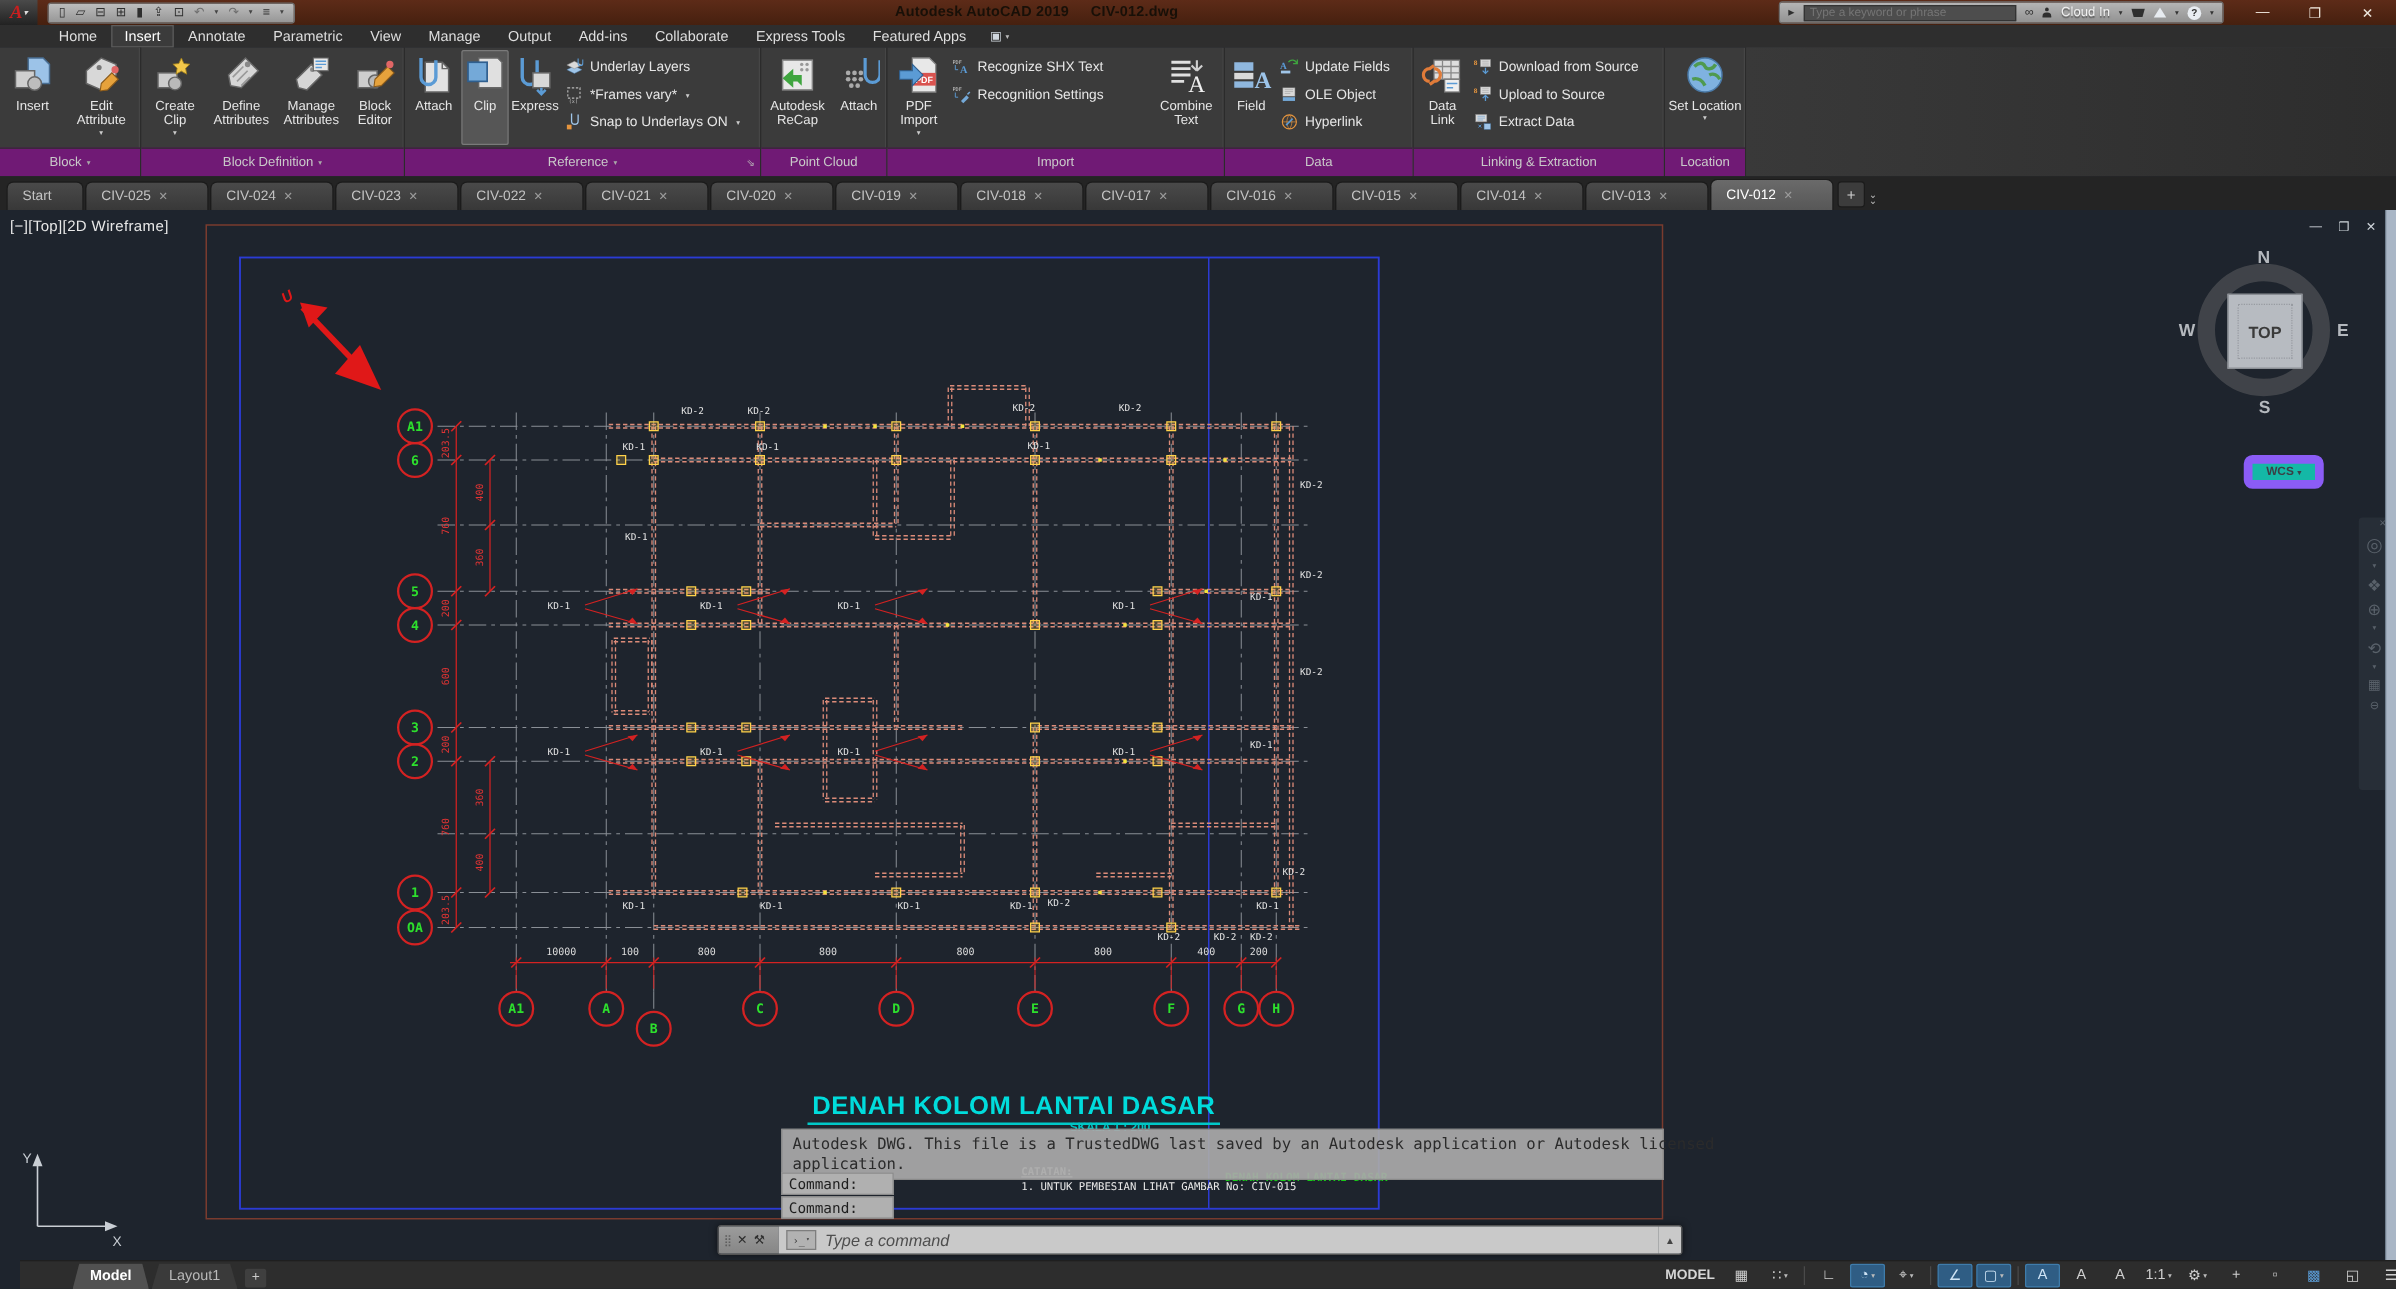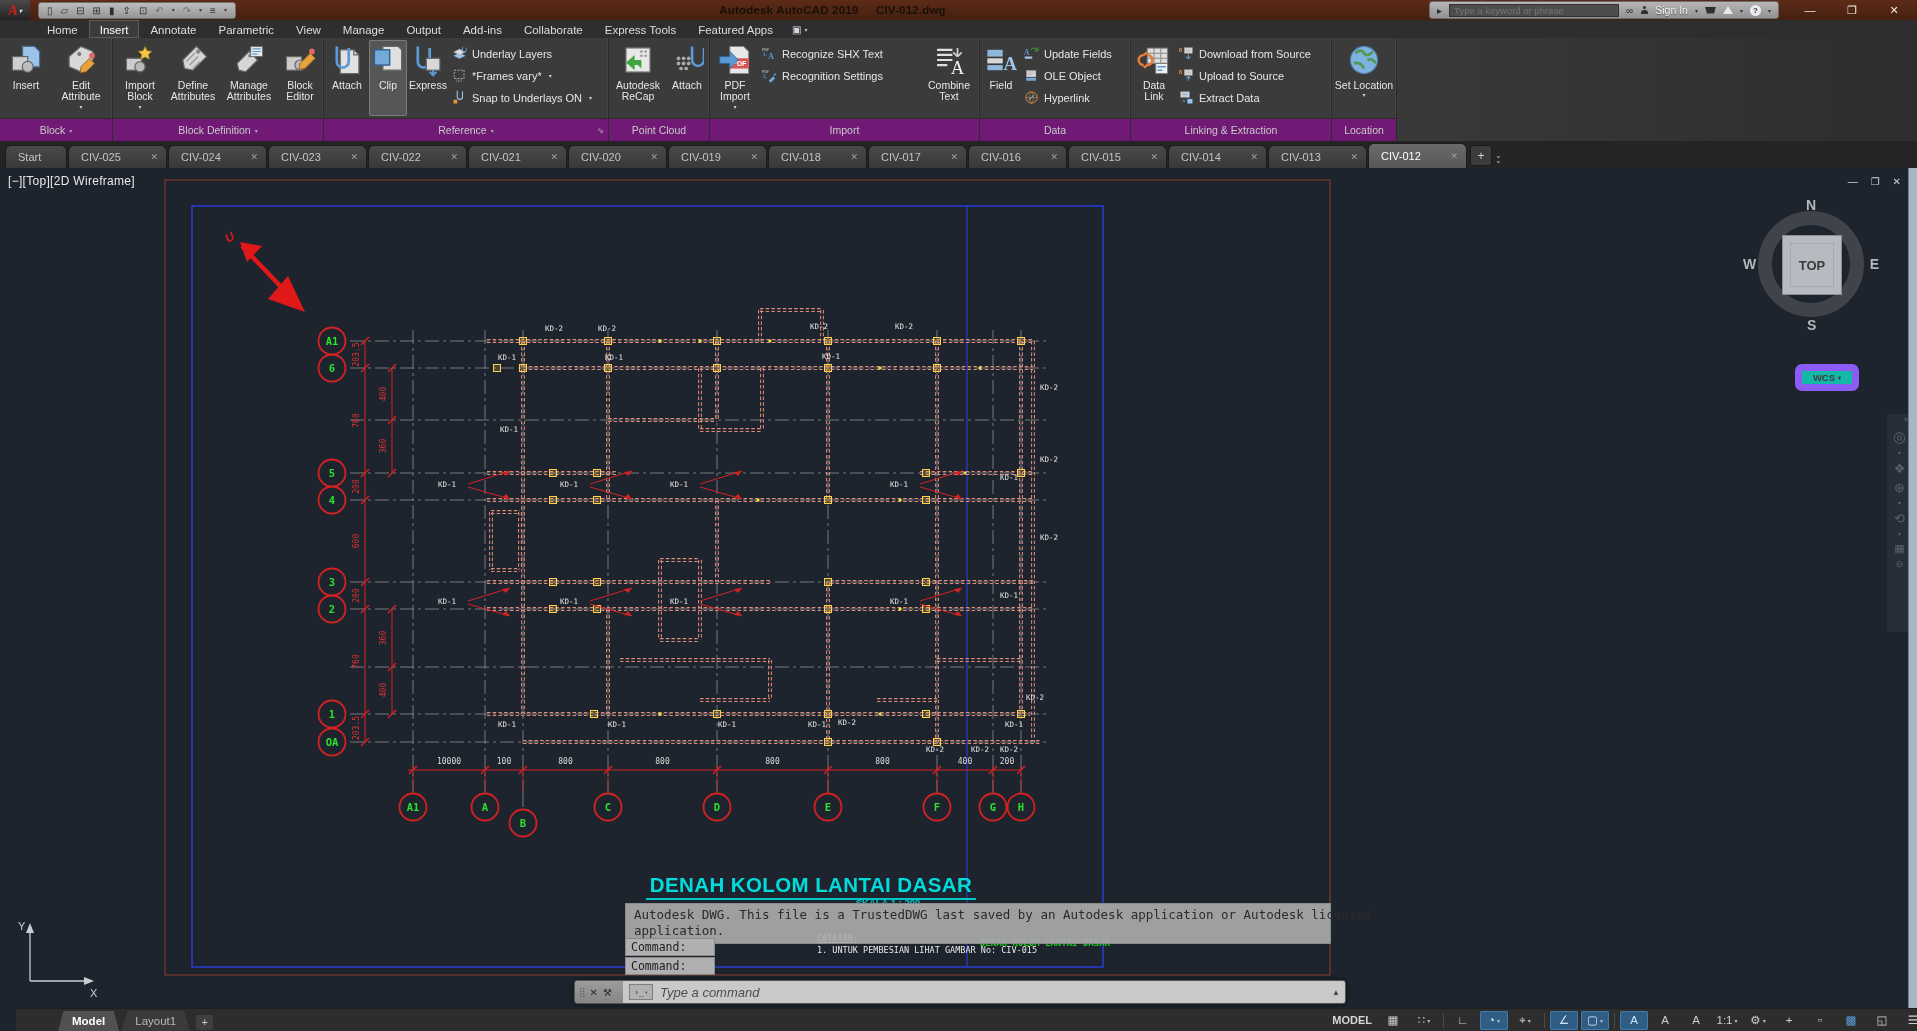--- a/index.html
+++ b/index.html
@@ -56,21 +56,21 @@
   .bigbtn .arr{font-size:6px;color:#ccc;display:block;margin-top:1px}
   .scol{display:flex;flex-direction:column;justify-content:flex-start;gap:3px;padding: 4px 3px 0}
   .sbtn{display:flex;align-items:center;gap:5px;font-size:11px;color:#e6e6e6;height:19px;white-space:nowrap}
   .sbtn .arr{font-size:6px;color:#ccc;margin-left:2px}
   #ribfill{flex:1;background:linear-gradient(90deg,#393939,#2d2d2d)}
   
   #filetabs{position:absolute;top:141px;left:0;width:1917px;height:27px;background:#242424;
     display:flex;align-items:flex-end;padding-left:5px;box-sizing:border-box;gap:1px}
   .ftab{height:23px;background:linear-gradient(#4a4a4a,#383838);border:1px solid #1b1b1b;border-bottom:none;
     border-radius:6px 6px 0 0;color:#c3c3c3;font-size:11px;display:flex;align-items:center;
-    padding:0 8px 0 12px;box-sizing:border-box;width:99px;justify-content:space-between}
+    padding:0 8px 0 12px;box-sizing:border-box;width:99px;justify-content:flex-start}
   .ftab.start{width:62px;justify-content:flex-start}
   .ftab.active{background:linear-gradient(#6a6a6a,#575757);color:#fff;height:25px}
   .ftab .x{color:#9c9c9c;font-size:9px;margin-left:6px}
   .ftabbtn{width:20px;height:19px;background:#3c3c3c;border:1px solid #1b1b1b;border-radius:3px;color:#cfcfcf;
     display:flex;align-items:center;justify-content:center;font-size:12px;margin:0 2px 2px}
   .ftabchev{color:#bbb;font-size:8px;line-height:5px;display:flex;flex-direction:column;margin-bottom:5px}
   
   #dwg{position:absolute;top:168px;left:0;width:1917px;height:840px;background:#1e242d;overflow:hidden}
   #plan{position:absolute;left:0;top:0}
   #vplabel{position:absolute;left:8px;top:6px;font-size:12px;color:#e8e8e8;letter-spacing:.3px}
@@ -153,21 +153,21 @@
   </div>
   <div id="titletext">
     <span>Autodesk AutoCAD 2019</span>
     <span class="doc">CIV-012.dwg</span>
   </div>
   <div class="trw">
     <span class="ic">▸</span>
     <input class="search" placeholder="Type a keyword or phrase" style="">
     <span class="ic">∞</span>
     <span class="person"></span>
-    <span class="lbl">Sign In</span>
+    <span class="lbl">Cloud In</span>
     <span class="arr">▾</span>
     <span class="cart"></span>
     <span class="tri"></span>
     <span class="arr">▾</span>
     <span class="qm">?</span>
     <span class="arr">▾</span>
   </div>
   <div id="winbtns">
     <span>—</span>
     <span>❐</span>
@@ -218,21 +218,21 @@
       </div>
     </div>
     <div class="panel">
       <div class="pbody">
         <div class="bigbtn" style="width: 52px;">
           <svg width="34" height="34" viewBox="0 0 20 20">
             <rect x="2" y="9" width="9" height="7" fill="#cdcdcd" stroke="#666" stroke-width=".7"></rect>
             <circle cx="10" cy="14" r="3" fill="#b9b9b9" stroke="#666" stroke-width=".7"></circle>
             <path d="M13 2l1.2 2.6 2.8.3-2 1.9.5 2.8-2.5-1.4-2.5 1.4.5-2.8-2-1.9 2.8-.3z" fill="#f3c84a" stroke="#9c7c1c" stroke-width=".4"></path>
           </svg>
-          <span>Import Block</span>
+          <span>Create Clip</span>
           <span class="arr">▾</span>
         </div>
         <div class="bigbtn" style="width: 54px;">
           <svg width="34" height="34" viewBox="0 0 20 20">
             <path d="M4 10l8-8 6 6-8 8-5-1z" fill="#d6d6d6" stroke="#666" stroke-width=".7"></path>
             <circle cx="13" cy="5" r="1.3" fill="#888"></circle>
             <path d="M6 11l5-5M8 13l5-5M10 15l4-4" stroke="#9a9a9a" stroke-width=".8"></path>
           </svg>
           <span>Define Attributes</span>
         </div>

